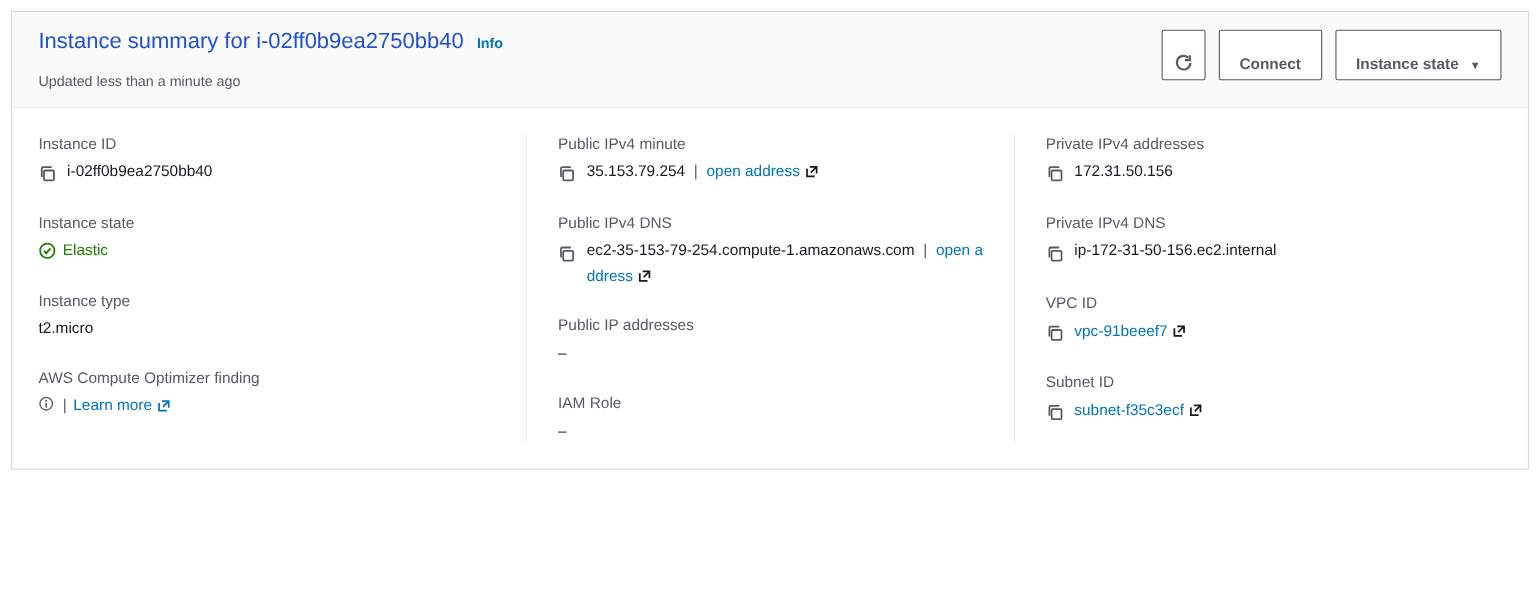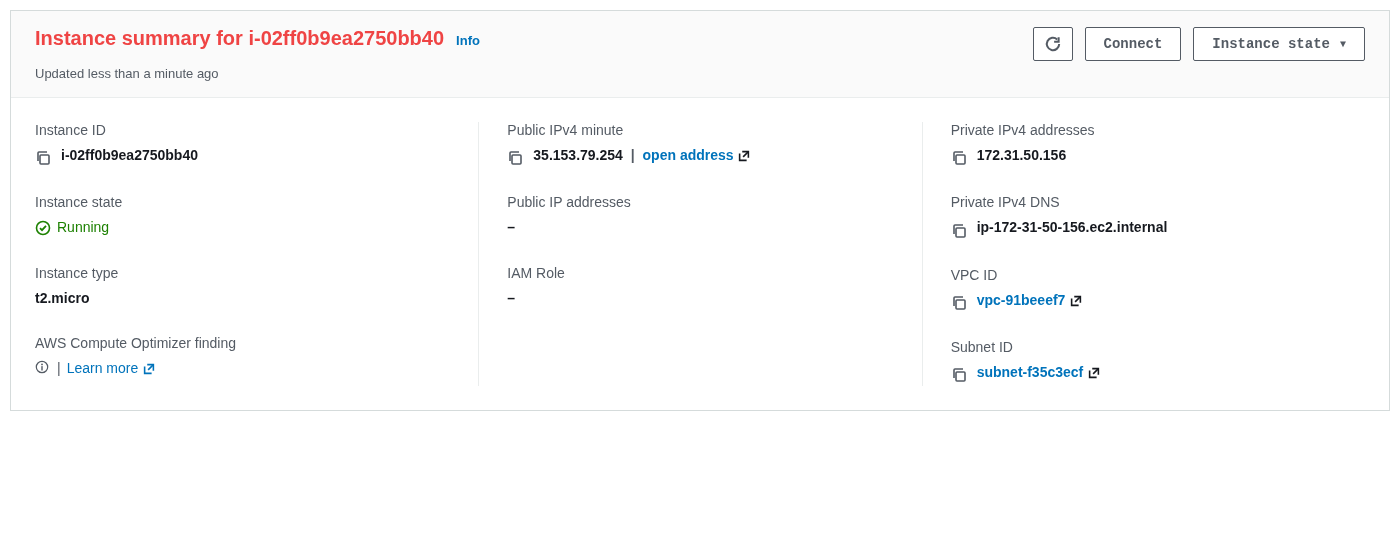--- a/index.html
+++ b/index.html
@@ -22,22 +22,22 @@
     align-items: flex-start;
     justify-content: space-between;
     padding: 16px 24px;
     background: #fafafa;
     border-bottom: 1px solid #eaeded;
   }
   .title-block { display: flex; flex-direction: column; }
   .title-row { display: flex; align-items: baseline; gap: 12px; }
   .title {
     font-size: 20px;
-    font-weight: 700;
-    color: #ef4444;
+    font-weight: 400;
+    color: #1d4ed8;
     margin: 0;
   }
   .info-link {
     color: #0073bb;
     font-size: 13px;
     font-weight: 600;
     text-decoration: none;
   }
   .subtitle {
     color: #545b64;
@@ -48,24 +48,23 @@
   .btn {
     background: #fff;
     border: 1px solid #545b64;
     border-radius: 2px;
     padding: 6px 18px;
     font-size: 14px;
     font-weight: 700;
     color: #545b64;
     cursor: pointer;
     display: inline-flex;
-    align-items: center;
+    align-items: flex-end;
     gap: 10px;
-    height: 34px;
-    font-family: Liberation Mono, monospace;
+    height: 46px;
   }
   .btn.icon-only { padding: 6px 10px; }
   .btn .chev { font-size: 10px; }
   .body {
     display: grid;
     grid-template-columns: 1fr 1fr 1fr;
     padding: 24px;
     column-gap: 0;
   }
   .col { padding-right: 28px; }
@@ -78,21 +77,21 @@
     margin-bottom: 6px;
   }
   .field-value {
     color: #16191f;
     font-size: 14px;
     display: flex;
     align-items: flex-start;
     gap: 10px;
     line-height: 1.6;
   }
-  .field-value .text { word-break: break-all; font-weight: bold; }
+  .field-value .text { word-break: break-all; }
   .copy-icon { flex-shrink: 0; cursor: pointer; margin-top: 2px; }
   .status-running {
     color: #1d8102;
     font-weight: 400;
     display: inline-flex;
     align-items: center;
     gap: 6px;
   }
   .link { color: #0073bb; text-decoration: none; text-align: right; }
   .sep { color: #545b64; margin: 0 4px; }
@@ -164,21 +163,21 @@
           <span class="text">i-02ff0b9ea2750bb40</span>
         </div>
       </div>
       <div class="field">
         <div class="field-label">Instance state</div>
         <div class="field-value">
           <span class="status-running">
             <svg width="16" height="16">
                 <use href="#i-check"></use>
               </svg>
-            <span>Running</span>
+            <span>Elastic</span>
           </span>
         </div>
       </div>
       <div class="field">
         <div class="field-label">Instance type</div>
         <div class="field-value">
           <span class="text">t2.micro</span>
         </div>
       </div>
       <div class="field">
@@ -211,20 +210,38 @@
             <a href="#" class="link">
               <span>open address</span>
               <svg width="14" height="14" style="color:#16191f">
                   <use href="#i-ext"></use>
                 </svg>
             </a>
           </span>
         </div>
       </div>
       <div class="field">
+        <div class="field-label">Public IPv4 DNS</div>
+        <div class="field-value">
+          <span class="copy-icon"><svg width="16" height="16">
+                <use href="#i-copy"></use>
+              </svg></span>
+          <span class="text">
+            <span>ec2-35-153-79-254.compute-1.amazonaws.com</span>
+            <span class="sep">|</span>
+            <a href="#" class="link">
+              <span>open address</span>
+              <svg width="14" height="14" style="color:#16191f">
+                  <use href="#i-ext"></use>
+                </svg>
+            </a>
+          </span>
+        </div>
+      </div>
+      <div class="field">
         <div class="field-label">Public IP addresses</div>
         <div class="field-value">
             <span class="text">–</span>
           </div>
       </div>
       <div class="field">
         <div class="field-label">IAM Role</div>
         <div class="field-value">
             <span class="text">–</span>
           </div>

